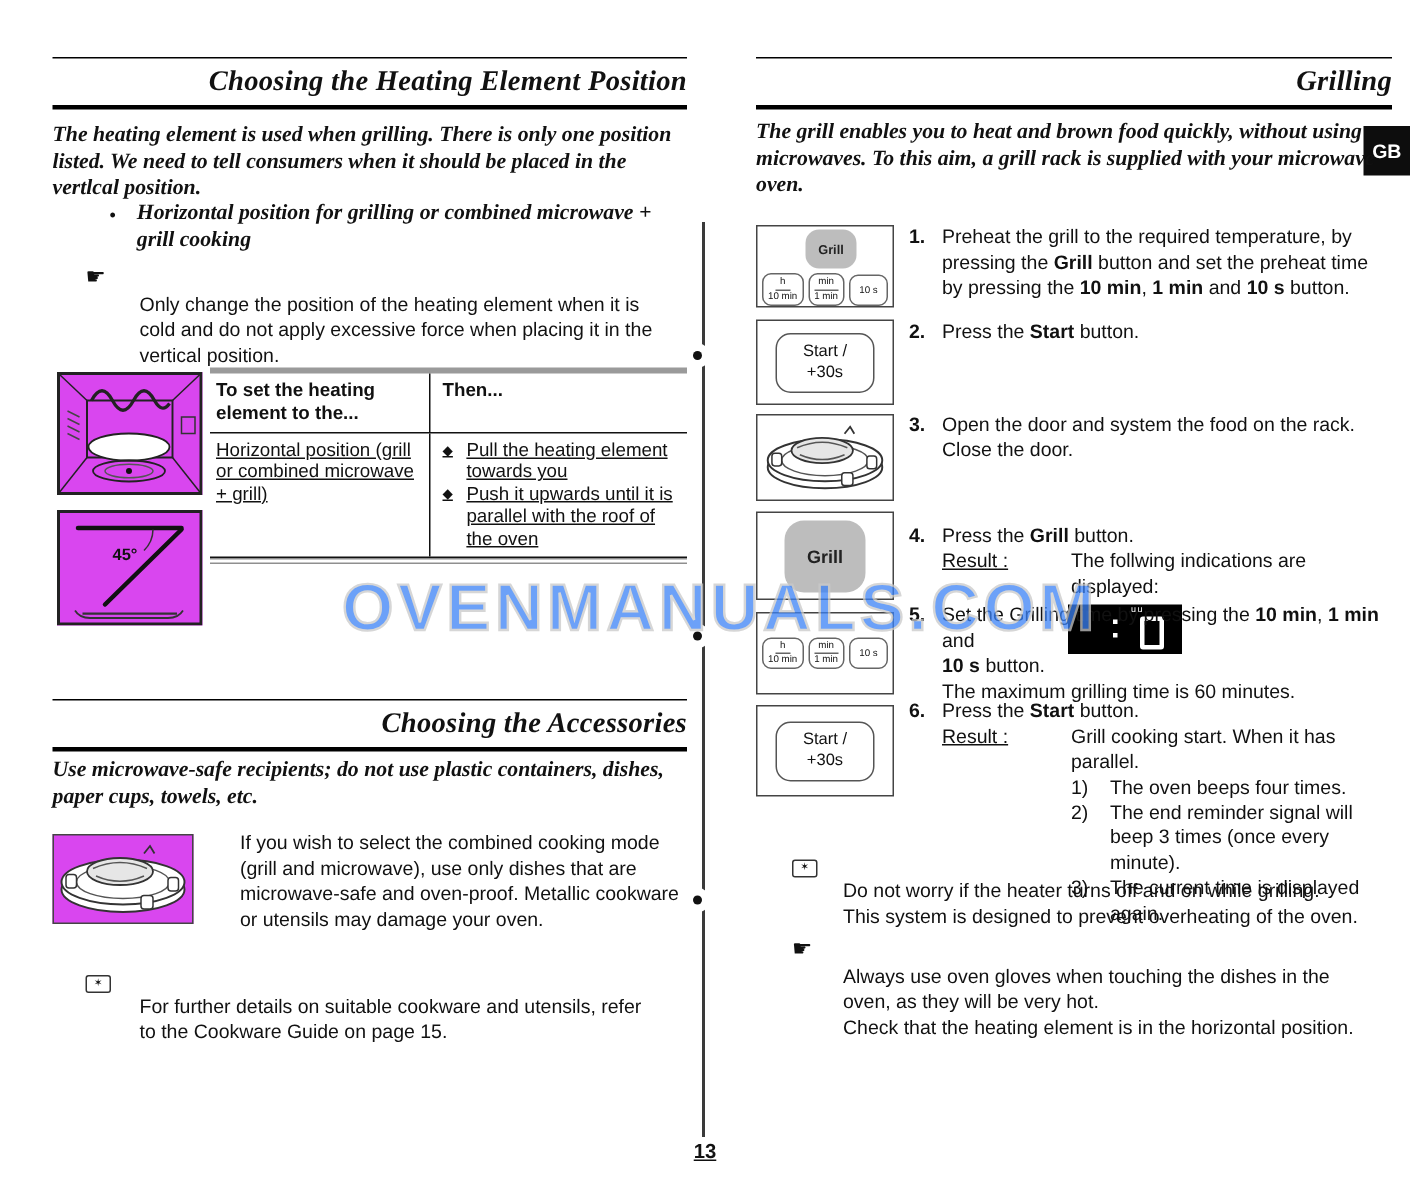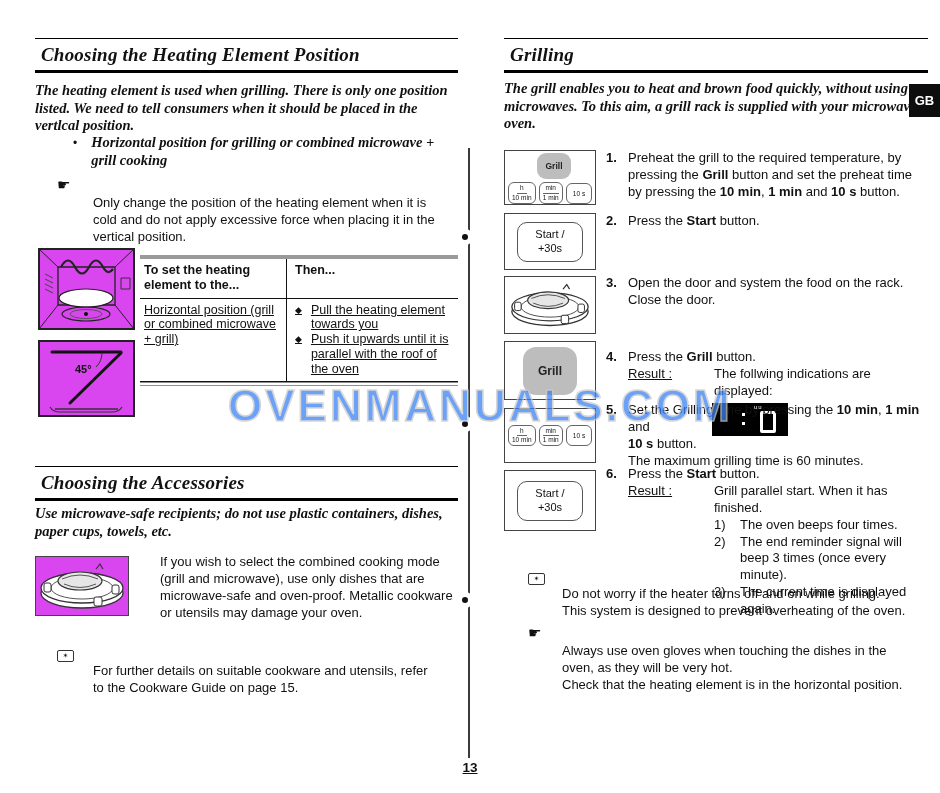--- a/index.html
+++ b/index.html
@@ -5,34 +5,34 @@
   html,body{margin:0;padding:0;background:#fff;}
   .page{position:relative;width:940px;height:793px;background:#fff;overflow:hidden;
         font-family:"Liberation Sans", sans-serif;color:#111;}
   
   .col{position:absolute;top:38px;}
   .col-left{left:35px;width:423px;height:720px;}
   .col-right{left:504px;width:424px;height:720px;}
   .blk{position:absolute;left:0;right:0;}
   
   .sec-head{border-top:1.5px solid #000;border-bottom:3px solid #000;padding:5px 0 4px 6px;}
-  .sec-head h1{margin:0;font:italic bold 19px "Liberation Serif", serif;letter-spacing:.2px;}
+  .sec-head h1{margin:0;font:italic bold 19px "Liberation Serif", serif;letter-spacing:.2px;text-align:right;}
   
   .intro{font:italic bold 14.5px "Liberation Serif", serif;line-height:1.22;margin:0;}
   .bullet-row{display:flex;gap:14px;padding-left:38px;}
   .bullet-glyph{font-size:12px;padding-top:2px;}
   
   .note-row{display:flex;}
   .note-ico{width:40px;flex:0 0 40px;padding-left:22px;box-sizing:border-box;font-size:15px;line-height:15px;}
   .note-row p{margin:18px;font-size:13px;line-height:1.3;}
   .box-icon{display:inline-flex;align-items:center;justify-content:center;width:15px;height:10px;
             border:1.3px solid #333;border-radius:2px;font-size:7px;line-height:7px;margin-top:3px;}
   
   .htable{position:absolute;left:105px;right:0;top:207px;border-top:4px solid #9a9a9a;
-          border-bottom:4px double #8f8f8f;font-size:12.5px;line-height:1.18;margin-top:10px;}
+          border-bottom:4px double #8f8f8f;font-size:12.5px;line-height:1.18;}
   .ht-row{display:flex;}
   .ht-c1{width:146px;flex:0 0 146px;padding:4px 6px 5px 4px;box-sizing:border-box;}
   .ht-c2{flex:1;border-left:1.5px solid #111;padding:4px 4px 5px 8px;}
   .ht-head{border-bottom:1.5px solid #111;font-weight:bold;}
   .ht-body{border-bottom:1.5px solid #111;text-decoration:underline;}
   .act{display:flex;gap:9px;}
   .dia{font-size:9px;padding-top:2px;}
   .ht-note{padding:6px 2px 7px 2px;}
   
   .fig{position:absolute;background:#d946ef;}
@@ -298,21 +298,21 @@
       <span class="step-num">5.</span>
       <div class="step-body"><span>Set the Grilling time by pressing the </span><span class="bseg">10 min</span><span>, </span><span class="bseg">1 min</span><span> and</span><br><span class="bseg">10 s</span><span> button.</span><br><span>The maximum grilling time is 60 minutes.</span></div>
     </div>
 
     <div class="step" style="top:428px">
       <span class="step-num">6.</span>
       <div class="step-body">
         <div><span>Press the </span><span class="bseg">Start</span><span> button.</span></div>
         <div class="result-row">
           <span class="result-label">Result :</span>
-          <span><span>Grill parallel start. When it has finished.</span></span>
+          <span><span>Grill cooking start. When it has parallel.</span></span>
         </div>
         <div class="sub-row">
           <span class="sub-n">1)</span>
           <span class="sub-t">The oven beeps four times.</span>
         </div>
         <div class="sub-row">
           <span class="sub-n">2)</span>
           <span class="sub-t">The end reminder signal will beep 3 times (once every minute).</span>
         </div>
         <div class="sub-row">

